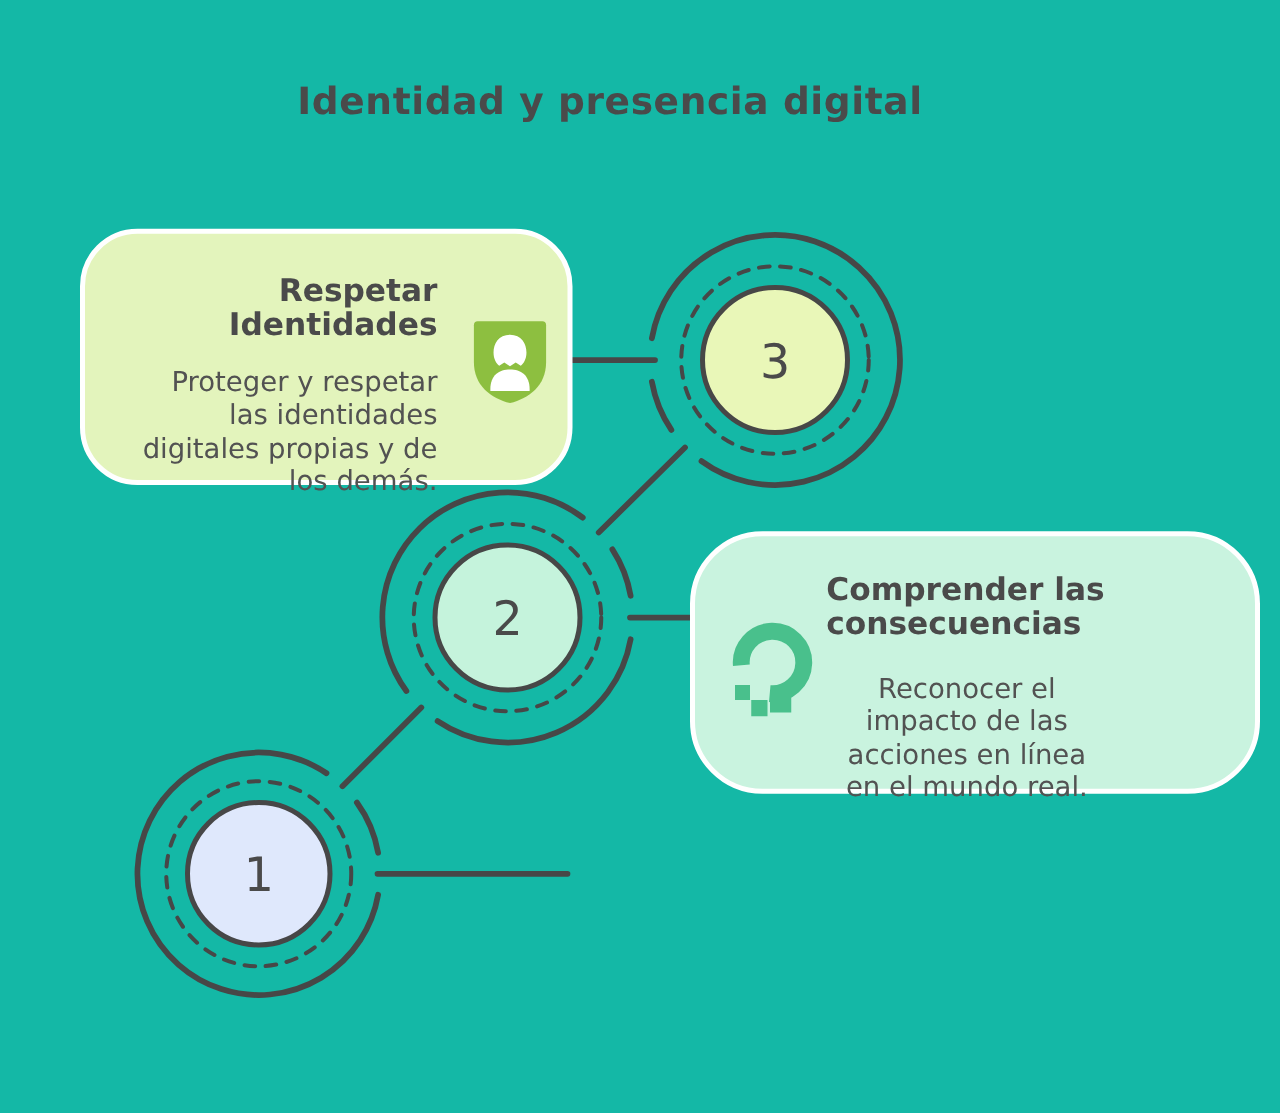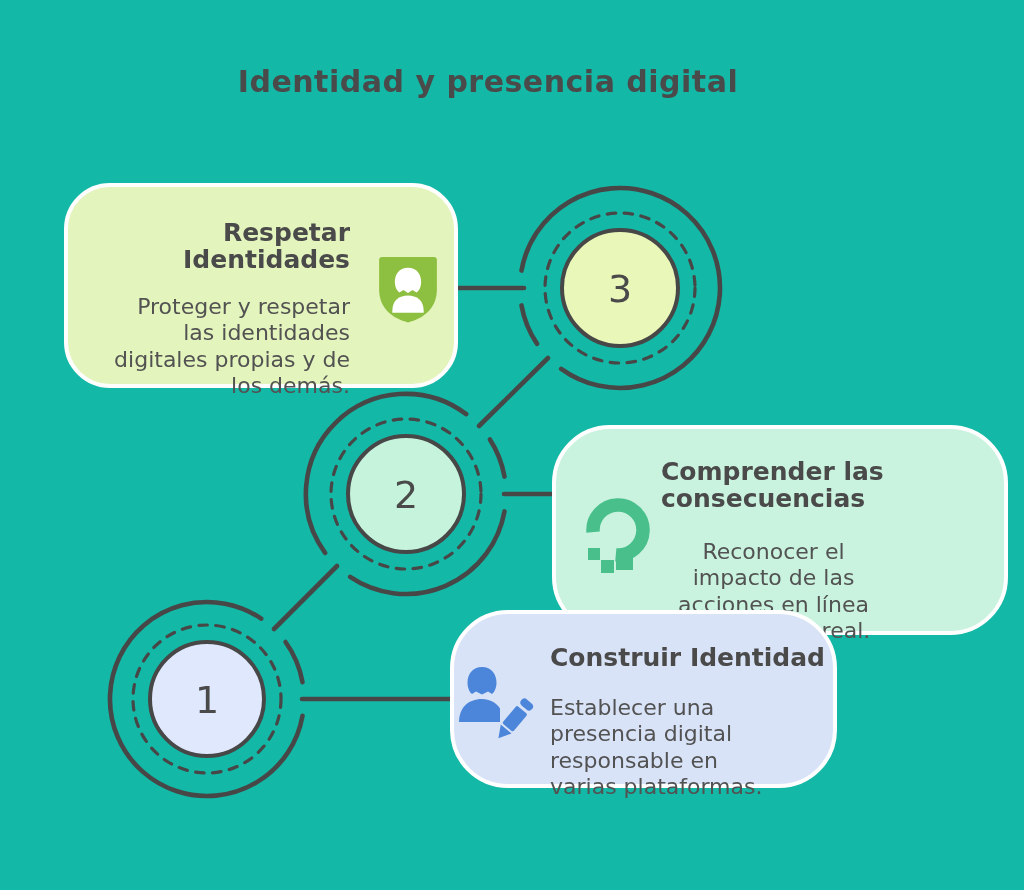--- a/index.html
+++ b/index.html
@@ -93,31 +93,14 @@
     <div class="icon-box">
       <svg width="86" height="86" viewBox="0 0 86 86">
         <path d="M19.1 41.2 A25 25 0 1 1 41.8 63.9" fill="none" stroke-width="13.5" stroke="#49c08c"></path>
         <rect x="42" y="62" width="17" height="17" fill="#49c08c"></rect>
         <rect x="27" y="69" width="13" height="13" fill="#49c08c"></rect>
         <rect x="14" y="57" width="12" height="12" fill="#49c08c"></rect>
       </svg>
     </div>
   </div>
 
-  <div class="card card-blue">
-    <h2>Construir Identidad</h2>
-    <p>Establecer una presencia digital responsable en varias plataformas.</p>
-    <div class="icon-box">
-      <svg width="84" height="84" viewBox="0 0 84 84">
-        <g fill="#4b86da">
-          <path d="M25 7 C34.5 7 39.5 14.5 39.5 22.5 C39.5 28 37.5 32 35 34 L31 31.5 L25 34.5 L19 31.5 L15 34 C12.5 32 10.5 28 10.5 22.5 C10.5 14.5 15.5 7 25 7 Z"></path>
-          <path d="M2 62 C2 48 11 39 25 39 C32.5 39 39 42.5 43 48.5 L43 62 Z"></path>
-          <g transform="translate(71 43) rotate(130)">
-            <rect x="-2" y="-7" width="8" height="14" rx="4"></rect>
-            <rect x="9" y="-7" width="23" height="14" rx="2"></rect>
-            <path d="M34 -7 L46 0 L34 7 Z"></path>
-          </g>
-        </g>
-      </svg>
-    </div>
-  </div>
 
 </div>
 
 </body></html>

